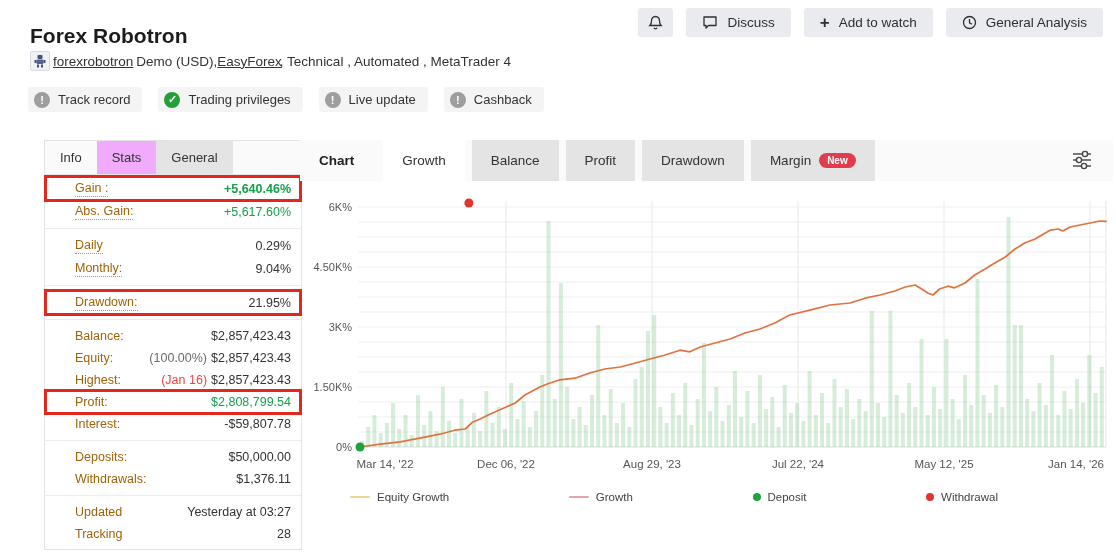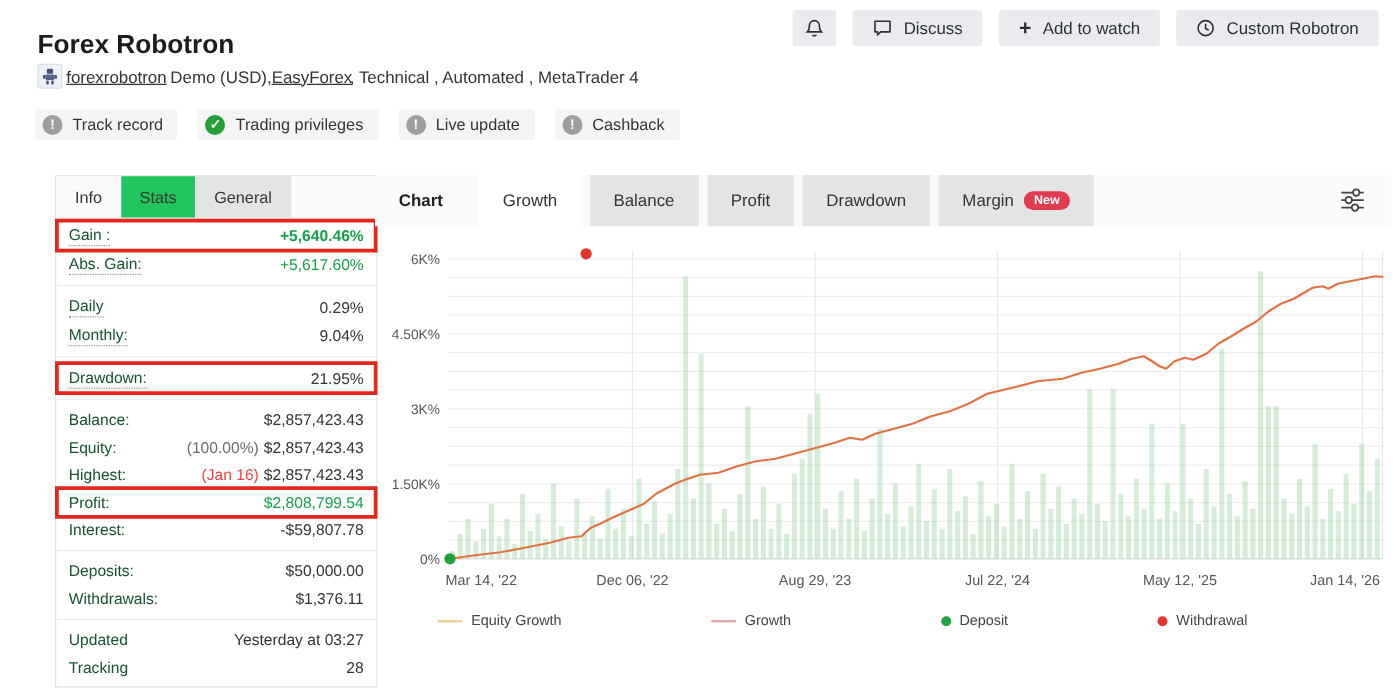--- a/index.html
+++ b/index.html
@@ -22,25 +22,25 @@
   .badges { position:absolute; left:28px; top:87px; display:flex; gap:16px; }
   .badge { display:flex; align-items:center; gap:8px; background:#f4f4f4; border-radius:3px; height:25px; padding:0 12px 0 6px; font-size:13px; color:#333; }
   .badge .bicon { width:16px; height:16px; border-radius:50%; color:#fff; font-size:11px; font-weight:700; display:flex; align-items:center; justify-content:center; }
   .bicon.warn { background:#9e9e9e; }
   .bicon.ok { background:#21a038; }
 
   
   .stats-panel { position:absolute; left:44px; top:140px; width:258px; background:#fff; border:1px solid #e3e3e3; }
   .stats-tabs { display:flex; background:#fafafa; border-bottom:1px solid #e6e6e6; }
   .stab { padding:9px 15px; font-size:13px; color:#333; cursor:pointer; }
-  .stab.active { background:#22c55e; }
+  .stab.active { background:#f0abfc; }
   .stab.gray { background:#e4e4e4; }
   .stats-rows { padding:2px 0 4px; }
   .srow { position:relative; display:flex; justify-content:space-between; align-items:center; padding:3px 10px; font-size:12.5px; line-height:16px; }
-  .srow .lbl { color:#14532d; }
+  .srow .lbl { color:#a16207;margin-left:20px; }
   .srow .lbl.dotted { border-bottom:1px dotted #999; }
   .srow .val { color:#333; text-align:right; }
   .srow .val.green { color:#13a24a; }
   .srow .val.bold { font-weight:700; }
   .srow .pfx { color:#ef4444; margin-right:4px; }
   .srow .pfx.dark { color:#6b6b6b; }
   .srow.hl::after { content:""; position:absolute; left:-1px; right:-1px; top:-2px; bottom:-2px; border:3px solid #e4271d; pointer-events:none; }
   .sdivider { border-top:1px solid #ececec; margin:5px 0; }
 
   
@@ -86,21 +86,21 @@
       <span class="plus-glyph">+</span>
       <span>Add to watch</span>
     </button>
     <button class="hbtn">
       <span>
         <svg width="15" height="15" viewBox="0 0 15 15">
             <circle cx="7.5" cy="7.5" r="6" fill="none" stroke="#2b2f36" stroke-width="1.3"></circle>
             <path d="M7.5 4v3.8l2.5 1.4" fill="none" stroke="#2b2f36" stroke-width="1.3"></path>
           </svg>
       </span>
-      <span>Custom Robotron</span>
+      <span>General Analysis</span>
     </button>
   </div>
 
   <div class="account-row">
     <span class="avatar">
       <svg width="14" height="14" viewBox="0 0 14 14">
           <rect x="4.5" y="1" width="5" height="4" rx="1" fill="#44517a"></rect>
           <rect x="3.5" y="5.5" width="7" height="4.5" rx="1" fill="#55628c"></rect>
           <rect x="1.5" y="6" width="2" height="3" fill="#44517a"></rect>
           <rect x="10.5" y="6" width="2" height="3" fill="#44517a"></rect>

